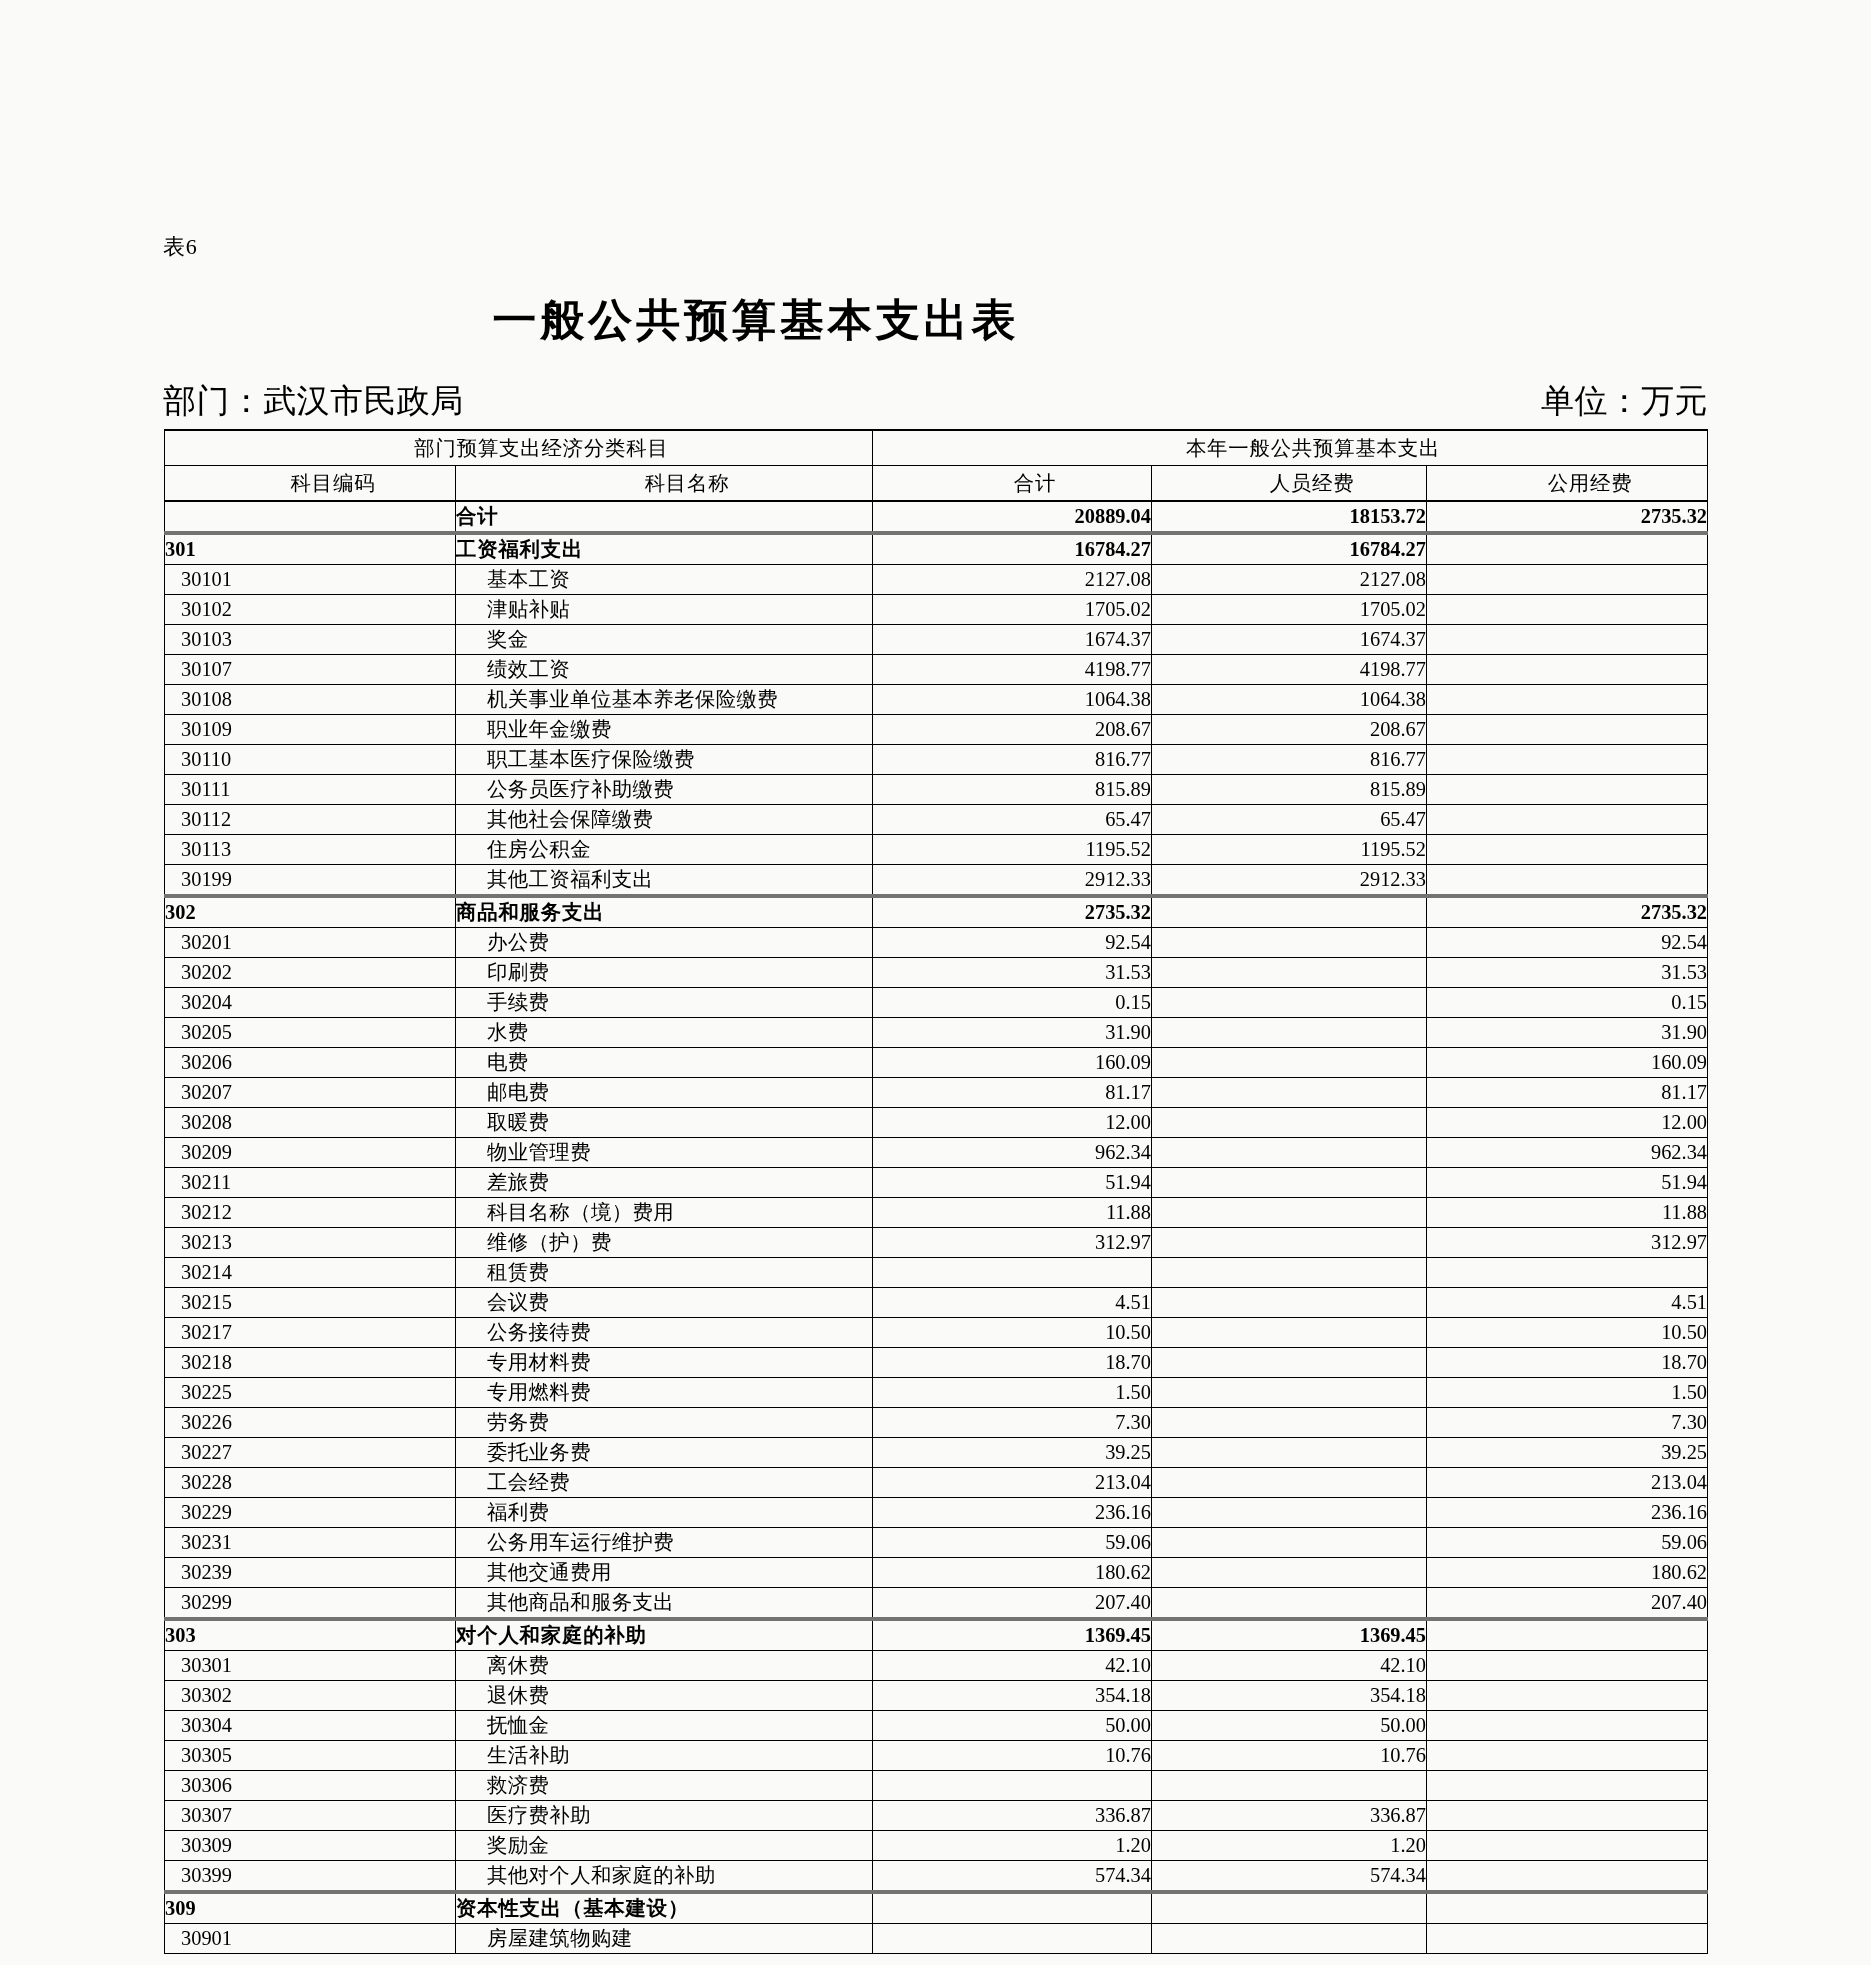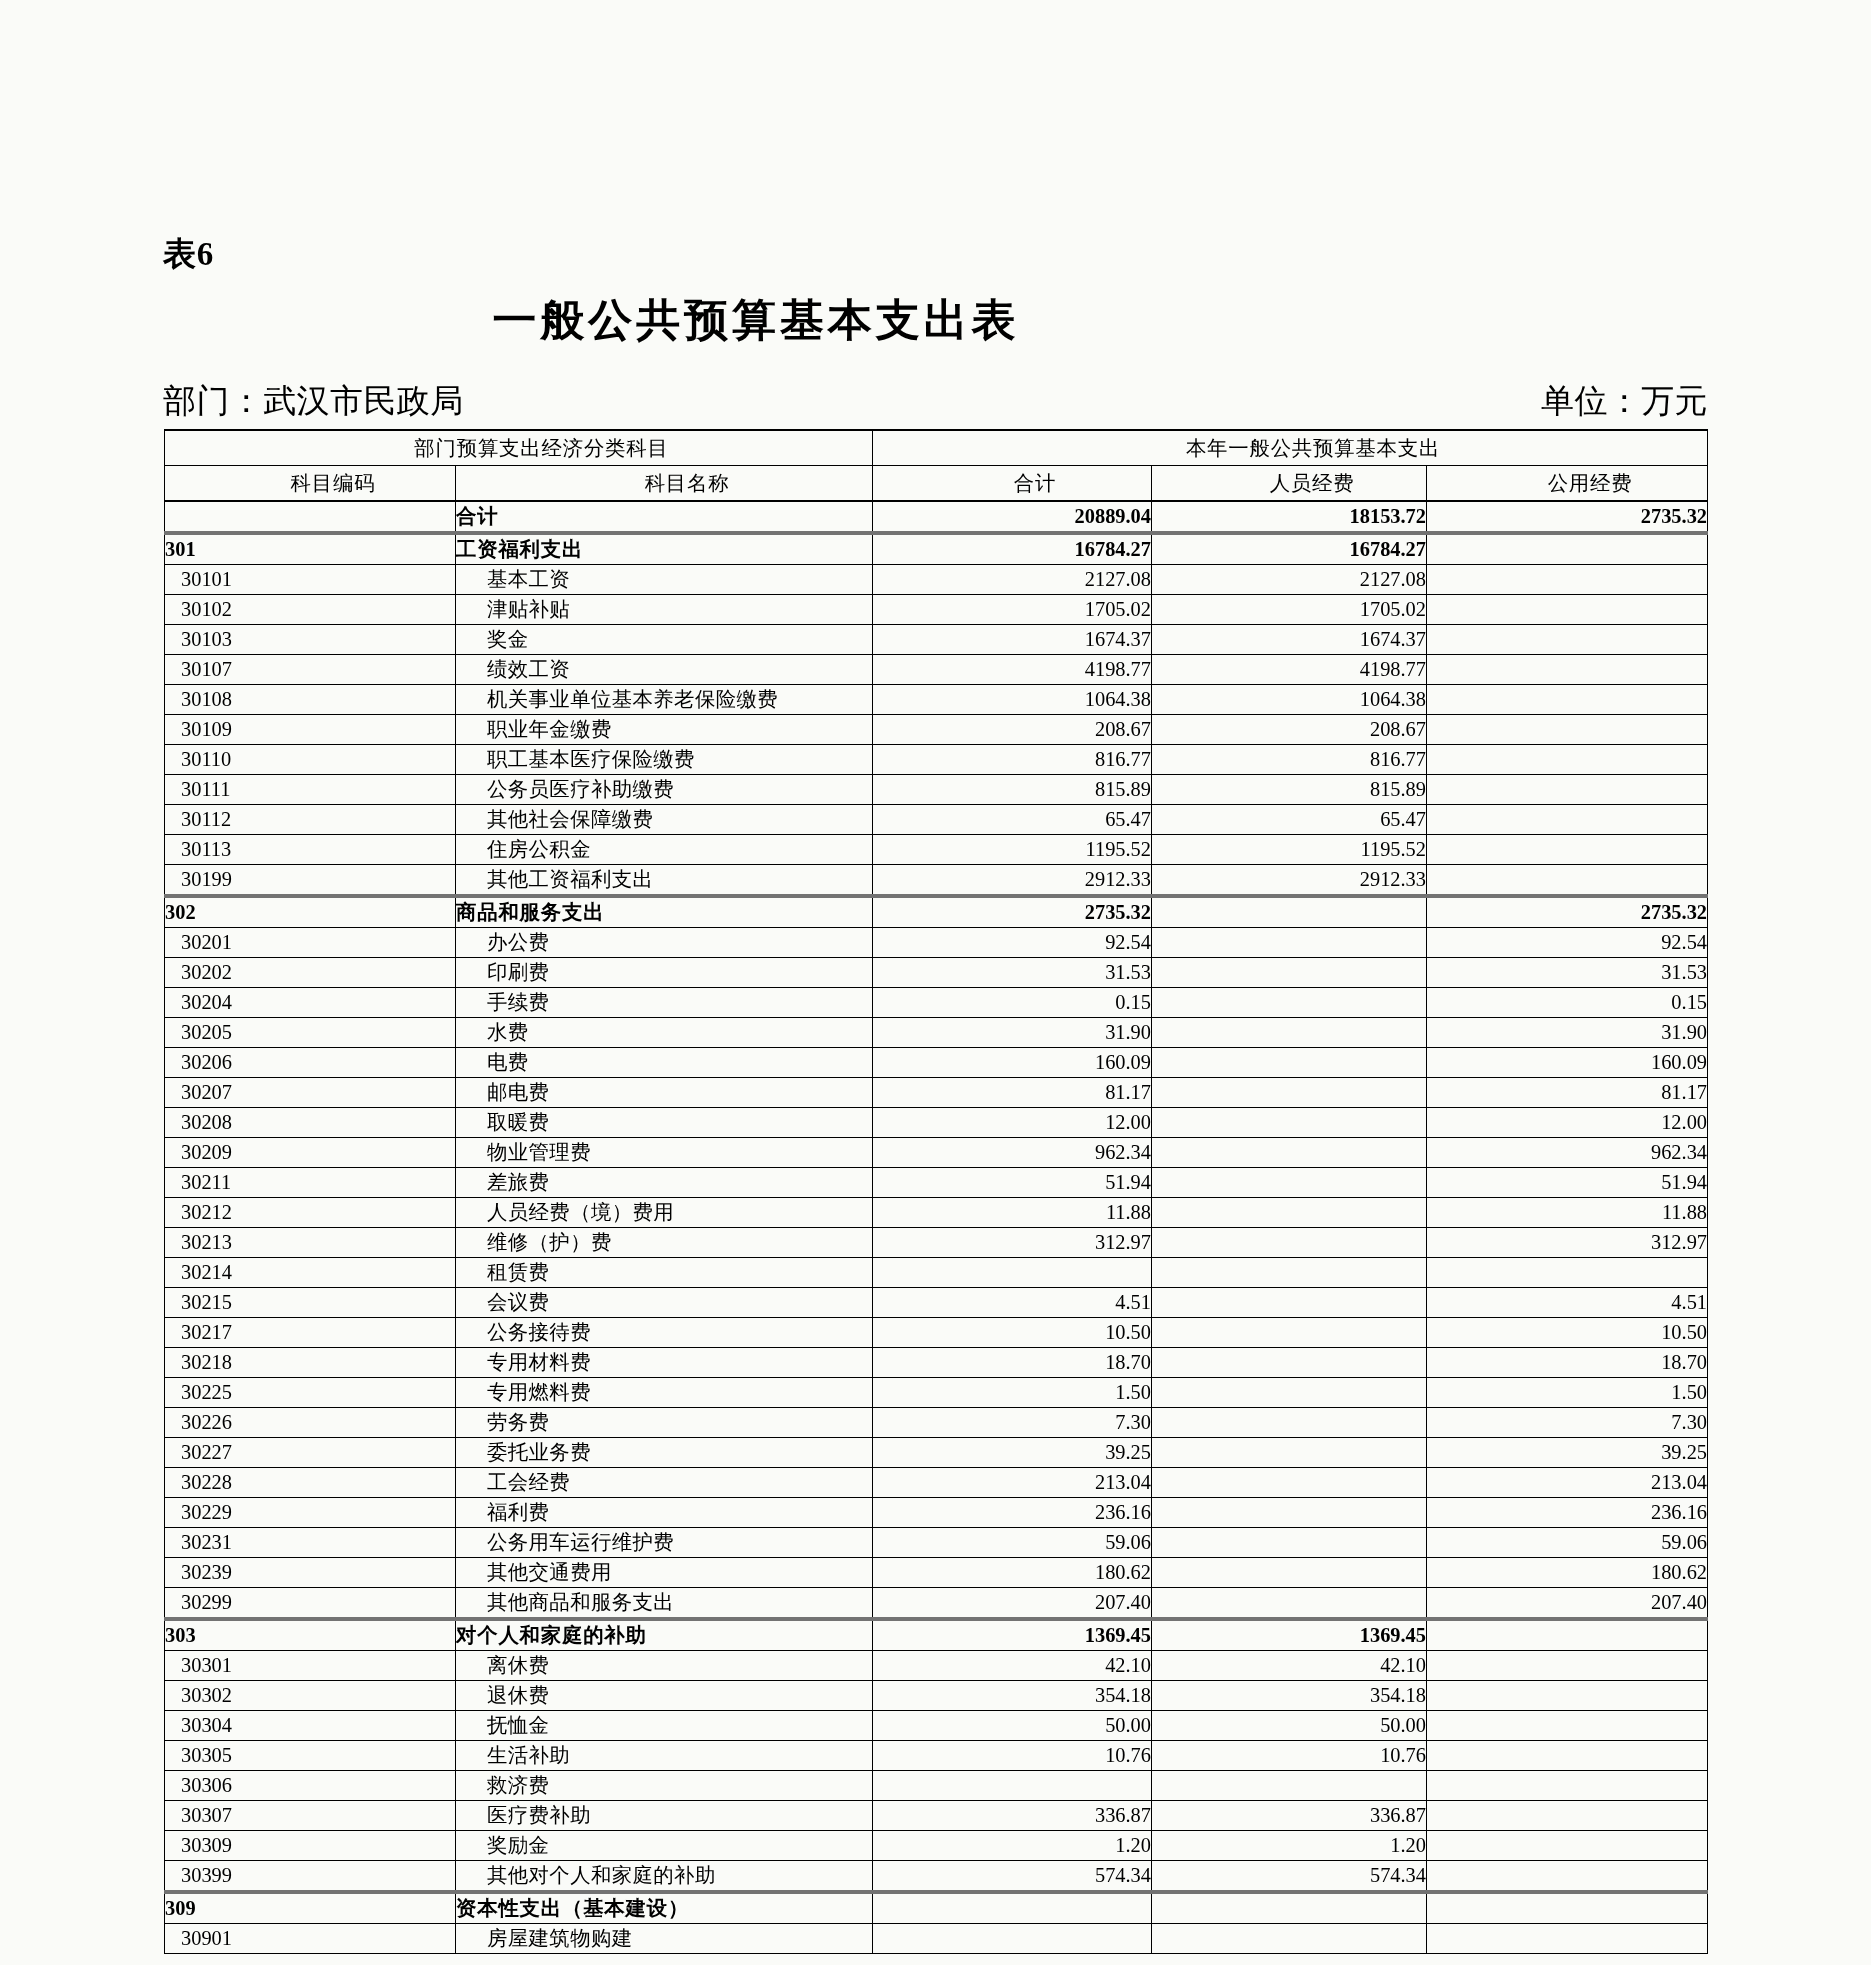--- a/index.html
+++ b/index.html
@@ -19,24 +19,23 @@
     position: absolute;
     left: 0; top: 0;
     width: 1872px;
     height: 2647px;
     background: #fafbf8;
   }
   .sheet-label {
     position: absolute;
     left: 163px;
     top: 232px;
-    font-size: 33px;
+    font-size: 22px;
     letter-spacing: 0.8px;
     white-space: nowrap;
-    font-weight: bold;
   }
   .doc-title {
     position: absolute;
     left: 0;
     top: 291px;
     width: 1512px;
     text-align: center;
     font-size: 44px;
     font-weight: bold;
     letter-spacing: 3.9px;
@@ -307,21 +306,21 @@
         </tr>
         <tr>
           <td class="code sub">30211</td>
           <td class="name sub">差旅费</td>
           <td class="num">51.94</td>
           <td class="num"></td>
           <td class="num">51.94</td>
         </tr>
         <tr>
           <td class="code sub">30212</td>
-          <td class="name sub">人员经费（境）费用</td>
+          <td class="name sub">科目名称（境）费用</td>
           <td class="num">11.88</td>
           <td class="num"></td>
           <td class="num">11.88</td>
         </tr>
         <tr>
           <td class="code sub">30213</td>
           <td class="name sub">维修（护）费</td>
           <td class="num">312.97</td>
           <td class="num"></td>
           <td class="num">312.97</td>

